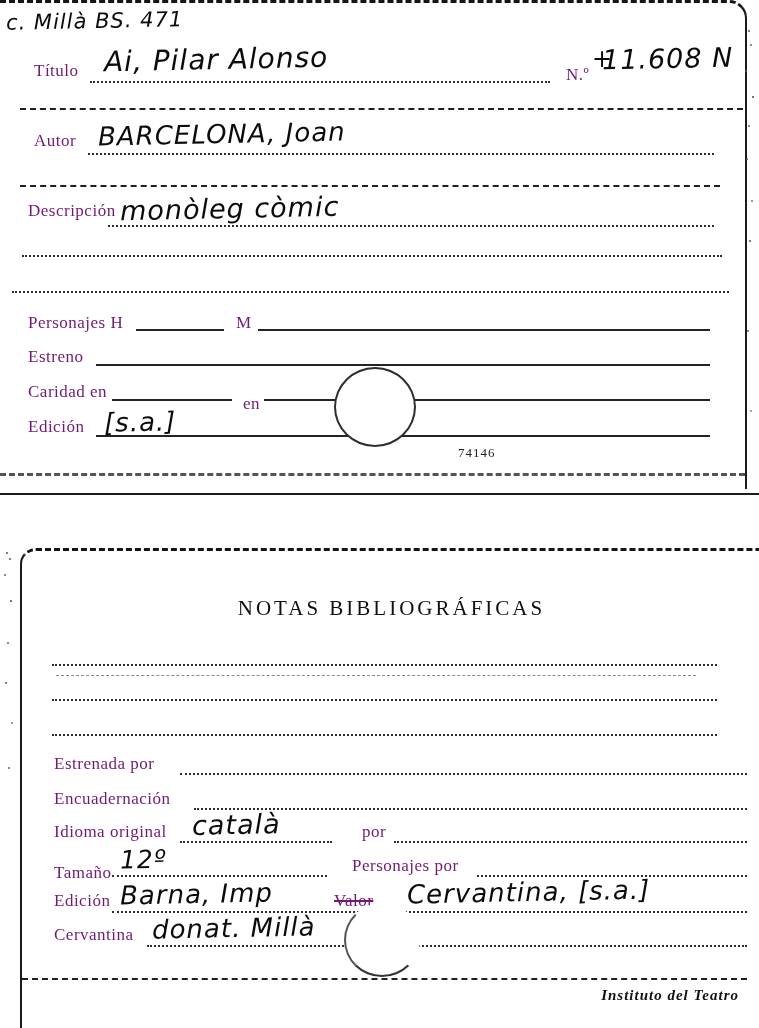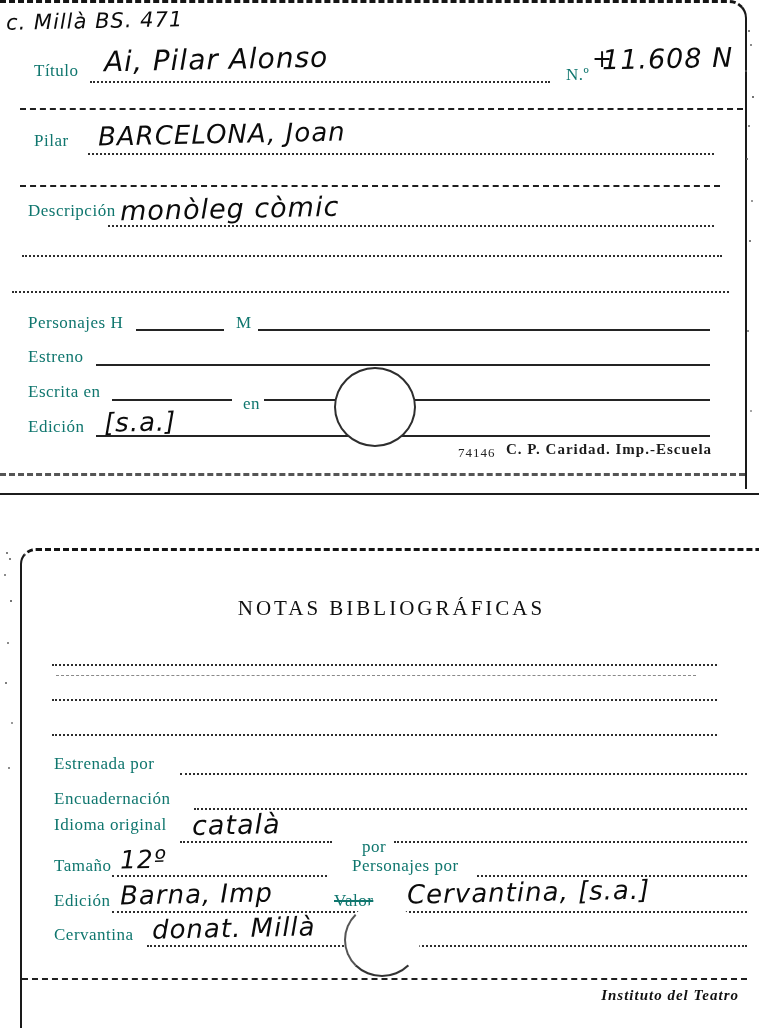--- a/index.html
+++ b/index.html
@@ -6,21 +6,21 @@
   .page{position:relative;width:759px;height:1028px;background:#fff;overflow:hidden;
         font-family:"Liberation Serif","DejaVu Serif",serif;color:#141414;}
   .abs{position:absolute;}
   .card{position:absolute;background:#fff;}
   .card1{left:0;top:8;width:745px;height:486px;
          border-top:3px dashed #151515;border-right:2px solid #1a1a1a;
          border-top-right-radius:18px;}
   .card2{left:20px;top:548px;width:739px;height:480px;
          border-top:3px dashed #151515;border-left:2px solid #1a1a1a;
          border-top-left-radius:16px;}
-  .lbl{font-family:"Liberation Serif","DejaVu Serif",serif;font-size:17px;color:#0f766e;
+  .lbl{font-family:"Liberation Serif","DejaVu Serif",serif;font-size:17px;color:#701a75;
        white-space:nowrap;letter-spacing:.5px;}
   .hw{font-family:"DejaVu Sans",sans-serif;font-style:italic;color:#0b0b0b;
       white-space:nowrap;letter-spacing:1px;}
   .tilt{transform:rotate(-1.2deg);}
   .dl{height:0;border-bottom:2px dotted #2d2d2d;}
   .sl{height:0;border-bottom:2px solid #242424;}
   .dashsep{height:0;border-bottom:2px dashed #1f1f1f;}
   .faint{border-bottom:1px dashed #8a8a8a;}
   .ragged{height:0;border-bottom:3px dashed #2b2b2b;opacity:.8;}
   .hole1{width:78px;height:76px;border-radius:50%;background:#fff;
@@ -45,54 +45,53 @@
 
     <span class="abs lbl" style="left:34px;top:58px;">Título</span>
     <div class="abs dl" style="left:90px;top:78px;width:460px;"></div>
     <span class="abs hw tilt" style="left:104px;top:40px;font-size:28px;">Ai, Pilar Alonso</span>
     <span class="abs lbl" style="left:566px;top:62px;">N.º</span>
     <span class="abs hw" style="left:592px;top:42px;font-size:24px;">+</span>
     <span class="abs hw tilt" style="left:602px;top:40px;font-size:27px;">11.608 N</span>
 
     <div class="abs dashsep" style="left:20px;top:105px;width:723px;"></div>
 
-    <span class="abs lbl" style="left:34px;top:128px;">Pilar</span>
+    <span class="abs lbl" style="left:34px;top:128px;">Autor</span>
     <div class="abs dl" style="left:88px;top:150px;width:626px;"></div>
     <span class="abs hw tilt" style="left:98px;top:116px;font-size:26px;">BARCELONA, Joan</span>
 
     <div class="abs dashsep" style="left:20px;top:182px;width:700px;"></div>
 
     <span class="abs lbl" style="left:28px;top:198px;text-align:right;">Descripción</span>
     <div class="abs dl" style="left:108px;top:222px;width:606px;"></div>
     <span class="abs hw tilt" style="left:120px;top:190px;font-size:27px;">monòleg còmic</span>
 
     <div class="abs dl" style="left:22px;top:252px;width:700px;"></div>
     <div class="abs dl" style="left:12px;top:288px;width:717px;"></div>
 
     <span class="abs lbl" style="left:28px;top:310px;">Personajes H</span>
     <div class="abs sl" style="left:136px;top:326px;width:88px;"></div>
     <span class="abs lbl" style="left:236px;top:310px;">M</span>
     <div class="abs sl" style="left:258px;top:326px;width:452px;"></div>
 
     <span class="abs lbl" style="left:28px;top:344px;">Estreno</span>
     <div class="abs sl" style="left:96px;top:361px;width:614px;"></div>
 
-    <span class="abs lbl" style="left:28px;top:379px;">Escrita en</span>
+    <span class="abs lbl" style="left:28px;top:379px;">Caridad en</span>
     <div class="abs sl" style="left:112px;top:396px;width:120px;"></div>
     <span class="abs lbl" style="left:243px;top:379px;margin-top:12px;">en</span>
     <div class="abs sl" style="left:264px;top:396px;width:446px;"></div>
 
     <span class="abs lbl" style="left:28px;top:414px;">Edición</span>
     <div class="abs sl" style="left:96px;top:432px;width:614px;"></div>
     <span class="abs hw tilt" style="left:104px;top:404px;font-size:26px;">[s.a.]</span>
 
     <div class="abs hole1" style="left:334px;top:364px;"></div>
 
     <span class="abs num-small" style="left:458px;top:442px;">74146</span>
-    <span class="abs imprint" style="left:506px;top:438px;">C. P. Caridad. Imp.-Escuela</span>
 
     <div class="abs ragged" style="left:0;top:470px;width:745px;"></div>
   </div>
 
   <div class="abs" style="left:0;top:493px;width:759px;height:0;border-bottom:2px solid #1c1c1c;"></div>
 
   <div class="card card2">
 
     <div class="abs card2-title" style="left:0;right:0;top:45px;">NOTAS BIBLIOGRÁFICAS</div>
 
@@ -100,27 +99,27 @@
     <div class="abs faint" style="left:34px;top:124px;width:640px;"></div>
     <div class="abs dl" style="left:30px;top:148px;width:665px;"></div>
     <div class="abs dl" style="left:30px;top:183px;width:665px;"></div>
 
     <span class="abs lbl" style="left:32px;top:203px;">Estrenada por</span>
     <div class="abs dl" style="left:158px;top:222px;width:567px;"></div>
 
     <span class="abs lbl" style="left:32px;top:238px;">Encuadernación</span>
     <div class="abs dl" style="left:172px;top:257px;width:553px;"></div>
 
-    <span class="abs lbl" style="left:32px;top:264px;font-family:Liberation Serif, serif;">Idioma original</span>
+    <span class="abs lbl" style="left:32px;top:271px;font-family:Liberation Serif, serif;">Idioma original</span>
     <div class="abs dl" style="left:158px;top:290px;width:152px;"></div>
     <span class="abs hw tilt" style="left:170px;top:258px;font-size:27px;">català</span>
-    <span class="abs lbl" style="left:340px;top:271px;margin-top:15px;">por</span>
+    <span class="abs lbl" style="left:340px;top:271px;">por</span>
     <div class="abs dl" style="left:372px;top:290px;width:353px;"></div>
 
-    <span class="abs lbl" style="left:32px;top:305px;">Tamaño</span>
+    <span class="abs lbl" style="left:32px;top:312px;">Tamaño</span>
     <div class="abs dl" style="left:90px;top:324px;width:215px;"></div>
     <span class="abs hw tilt" style="left:98px;top:294px;font-size:25px;">12º</span>
     <span class="abs lbl" style="left:330px;top:305px;">Personajes por</span>
     <div class="abs dl" style="left:455px;top:324px;width:270px;"></div>
 
     <span class="abs lbl" style="left:32px;top:340px;">Edición</span>
     <div class="abs dl" style="left:90px;top:360px;width:635px;"></div>
     <span class="abs hw tilt" style="left:98px;top:328px;font-size:26px;">Barna, Imp</span>
     <span class="abs lbl struck" style="left:312px;top:340px;">Valor</span>
     <span class="abs hw tilt" style="left:385px;top:326px;font-size:26px;">Cervantina, [s.a.]</span>

